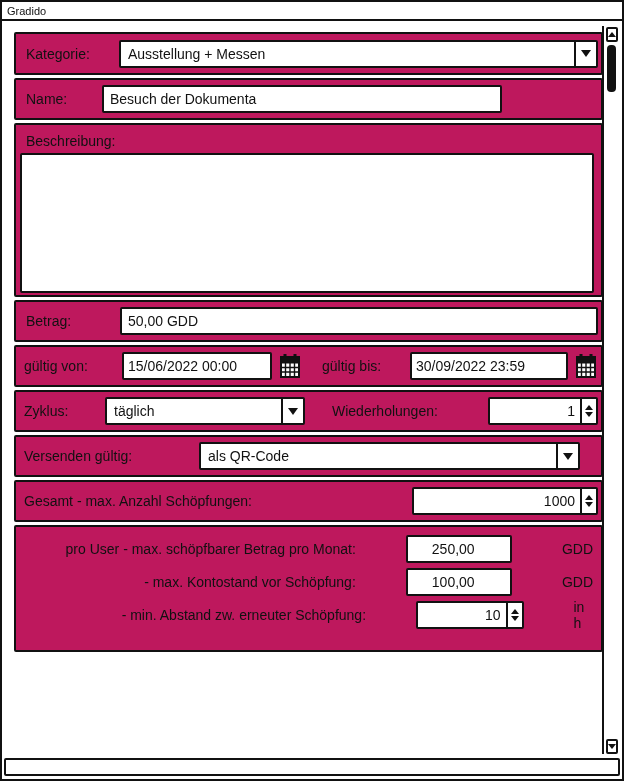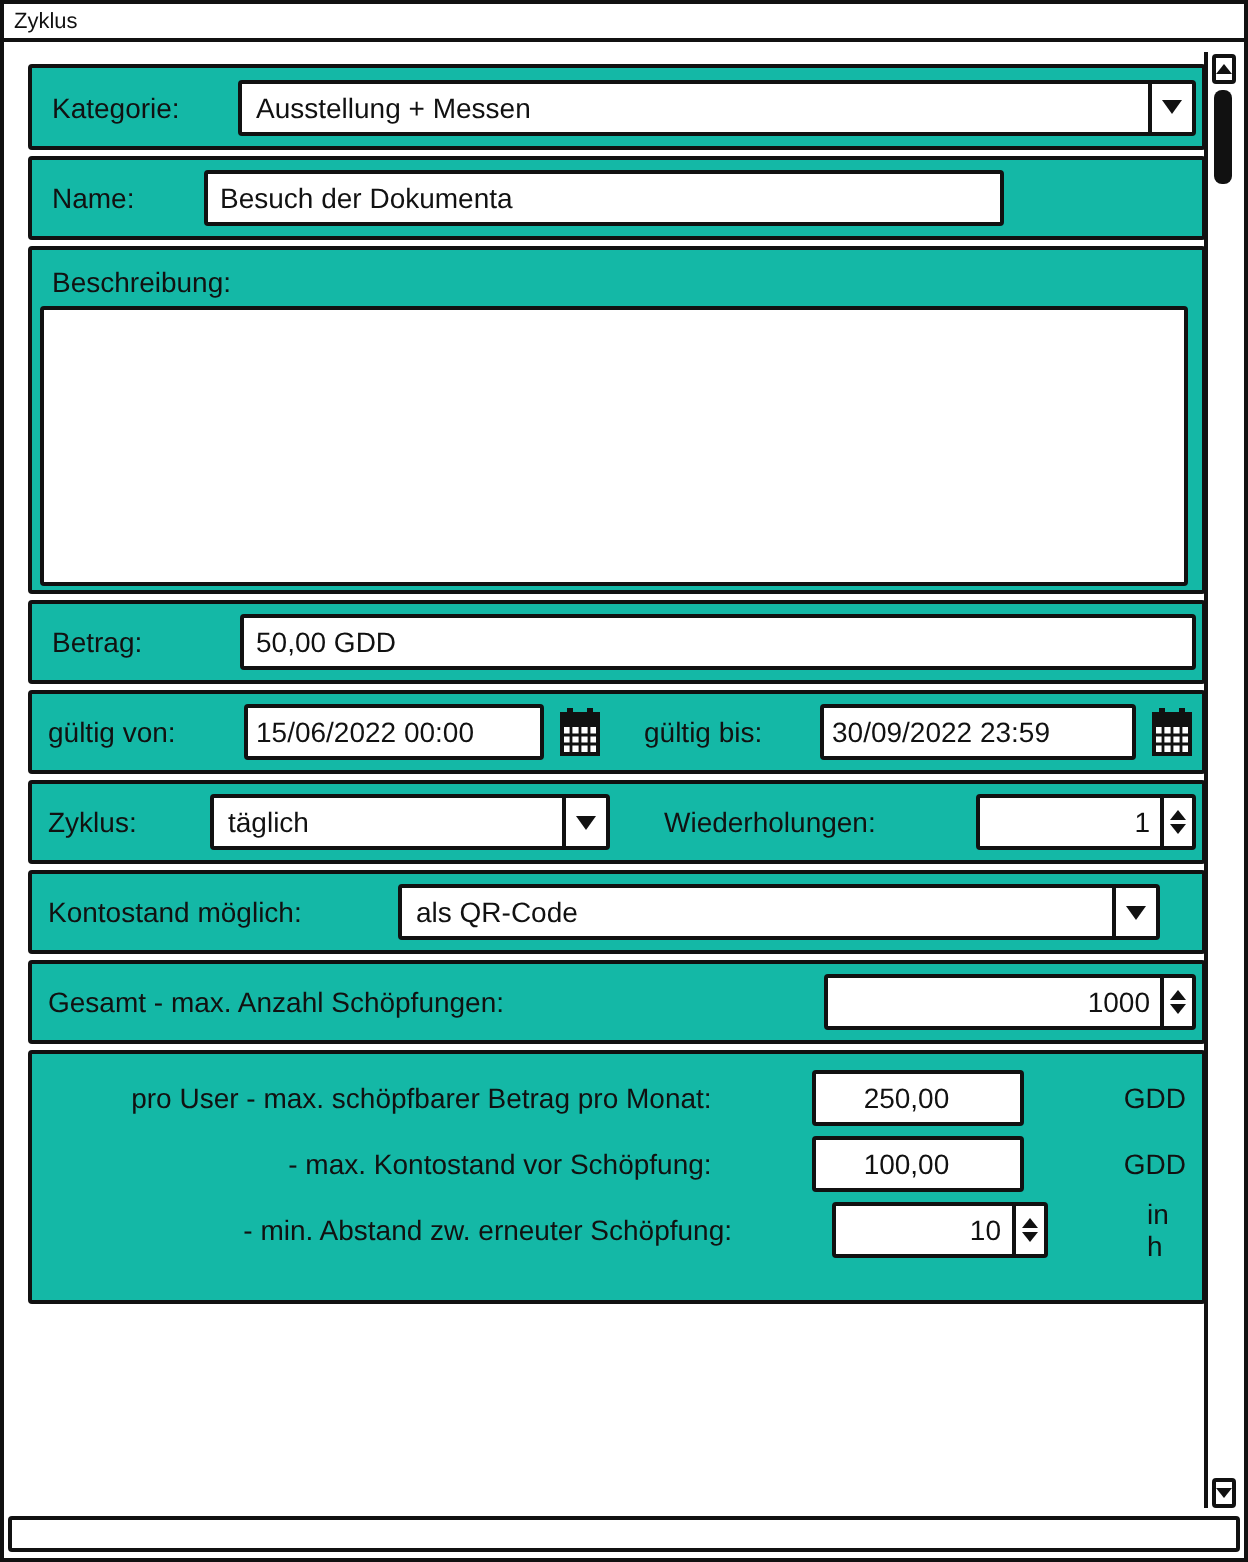--- a/index.html
+++ b/index.html
@@ -7,21 +7,21 @@
   body { width:624px; height:781px; position:relative;
          font-family:"Liberation Sans","DejaVu Sans",sans-serif; color:#111; }
 
   .window { position:absolute; inset:0; border:2px solid #111; background:#fff; }
   .titlebar { height:19px; border-bottom:2px solid #111; display:flex; align-items:center;
               padding-left:5px; font-size:11px; background:#fff; }
   .content { position:absolute; top:23px; left:2px; right:2px; bottom:2px; background:#fff; }
 
   
   .formwrap { position:absolute; left:10px; top:7px; width:589px; }
-  .group { border:2px solid #111; border-radius:2px; background:#14b8a6; margin-bottom:3px;
+  .group { border:2px solid #111; border-radius:2px; background:#be185d; margin-bottom:3px;
            position:relative; display:flex; align-items:center; }
   .g-header  { height:42px; background:#9a9a9a; font-size:15px; padding-left:10px; }
   .g-kat     { height:43px; }
   .g-name    { height:42px; }
   .g-beschr  { height:174px; display:block; }
   .g-betrag  { height:42px; }
   .g-dates   { height:42px; }
   .g-zyklus  { height:42px; }
   .g-versand { height:42px; }
   .g-gesamt  { height:42px; }
@@ -78,21 +78,21 @@
   .bottombar { position:absolute; left:0; right:0; bottom:1px; height:18px;
                border:2px solid #111; border-radius:2px; background:#fff; }
 
   .cal-icon { display:inline-block; line-height:0; }
 </style>
 </head>
 <body>
 
 <div class="window">
   <div class="titlebar">
-    <span>Zyklus</span>
+    <span>Gradido</span>
   </div>
 
   <div class="content">
 
     <div class="formwrap">
 
 
       <div class="group g-kat">
         <span class="lbl pl10">Kategorie:</span>
         <div class="combo abs" style="left:103px; right:3px;">
@@ -163,21 +163,21 @@
         <div class="spin abs" style="right:3px; width:110px;">
           <span class="sval">1</span>
           <span class="sarr">
             <span class="tri-up-s"></span>
               <span class="tri-dn-s"></span>
           </span>
         </div>
       </div>
 
       <div class="group g-versand">
-        <span class="lbl pl8">Kontostand möglich:</span>
+        <span class="lbl pl8">Versenden gültig:</span>
         <div class="combo abs" style="left:183px; right:21px;">
           <span class="cval">als QR-Code</span>
           <span class="cbtn">
               <span class="tri-dn"></span>
             </span>
         </div>
       </div>
 
       <div class="group g-gesamt">
         <span class="lbl pl8">Gesamt - max. Anzahl Schöpfungen:</span>

